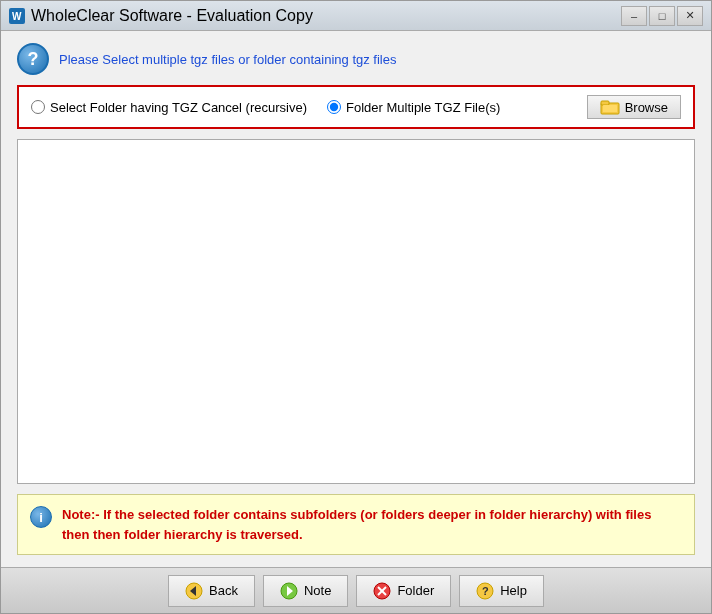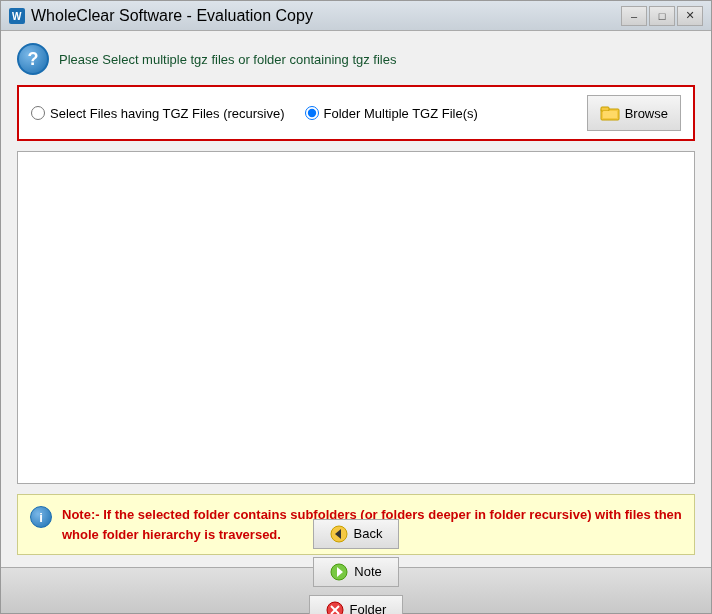--- a/index.html
+++ b/index.html
@@ -78,21 +78,21 @@
       align-items: center;
       justify-content: center;
       color: white;
       font-weight: bold;
       font-size: 18px;
       flex-shrink: 0;
       border: 2px solid #1a6db0;
     }
     .header-text {
       font-size: 13px;
-      color: #14532d;
+      color: #1d4ed8;
     }
 
     .options-box {
       border: 2px solid #cc0000;
       background: #fff;
       padding: 8px 12px;
       display: flex;
       align-items: center;
       gap: 20px;
       flex-shrink: 0;
@@ -116,21 +116,21 @@
     .spacer { flex: 1; }
     .browse-btn {
       background: linear-gradient(to bottom, #f5f5f5, #ddd);
       border: 1px solid #aaa;
       padding: 4px 12px;
       cursor: pointer;
       font-size: 13px;
       display: flex;
       align-items: center;
       gap: 5px;
-      height: 36px;
+      height: 24px;
     }
     .browse-icon {
       width: 20px;
       height: 16px;
     }
 
     .file-list-box {
       flex: 1;
       border: 1px solid #aaa;
       background: #fff;
@@ -171,21 +171,20 @@
     .footer {
       height: 46px;
       background: linear-gradient(to bottom, #e0e0e0, #c8c8c8);
       border-top: 1px solid #aaa;
       display: flex;
       align-items: center;
       justify-content: center;
       gap: 8px;
       flex-shrink: 0;
       padding: 0 10px;
-      flex-direction: column;
     }
     .footer-btn {
       background: linear-gradient(to bottom, #f5f5f5, #ddd);
       border: 1px solid #aaa;
       padding: 5px 16px;
       cursor: pointer;
       font-size: 13px;
       display: flex;
       align-items: center;
       gap: 6px;
@@ -222,42 +221,42 @@
   <div class="content-area">
 
     <div class="header-row">
       <div class="info-circle">?</div>
       <span class="header-text">Please Select multiple tgz files or folder containing tgz files</span>
     </div>
 
     <div class="options-box">
       <label class="radio-option">
         <input type="radio" name="tgz-option" value="folder" style="">
-        <span class="radio-label">Select Files having TGZ Files (recursive)</span>
+        <span class="radio-label">Select Folder having TGZ Cancel (recursive)</span>
       </label>
       <label class="radio-option">
         <input type="radio" name="tgz-option" value="files" checked="" style="">
         <span class="radio-label">Folder Multiple TGZ File(s)</span>
       </label>
       <div class="spacer"></div>
       <button class="browse-btn">
         <svg class="browse-icon" viewBox="0 0 20 16">
           <rect x="1" y="4" width="18" height="11" rx="1" fill="#f5c842" stroke="#c8a000" stroke-width="1"></rect>
           <rect x="1" y="2" width="8" height="4" rx="1" fill="#f5c842" stroke="#c8a000" stroke-width="1"></rect>
           <rect x="3" y="6" width="14" height="7" rx="0.5" fill="#ffd966"></rect>
         </svg>
         <span>Browse</span>
       </button>
     </div>
 
     <div class="file-list-box"></div>
 
     <div class="note-box">
       <div class="note-info-icon">i</div>
-      <span class="note-text">Note:- If the selected folder contains subfolders (or folders deeper in folder recursive) with files then whole folder hierarchy is traversed.</span>
+      <span class="note-text">Note:- If the selected folder contains subfolders (or folders deeper in folder hierarchy) with files then then folder hierarchy is traversed.</span>
     </div>
 
   </div>
 
   <div class="footer">
     <button class="footer-btn">
       <svg class="btn-icon" viewBox="0 0 18 18">
         <circle cx="9" cy="9" r="8" fill="#f5c842" stroke="#c8a000" stroke-width="1"></circle>
         <polygon points="11,4 5,9 11,14" fill="#333"></polygon>
       </svg>

